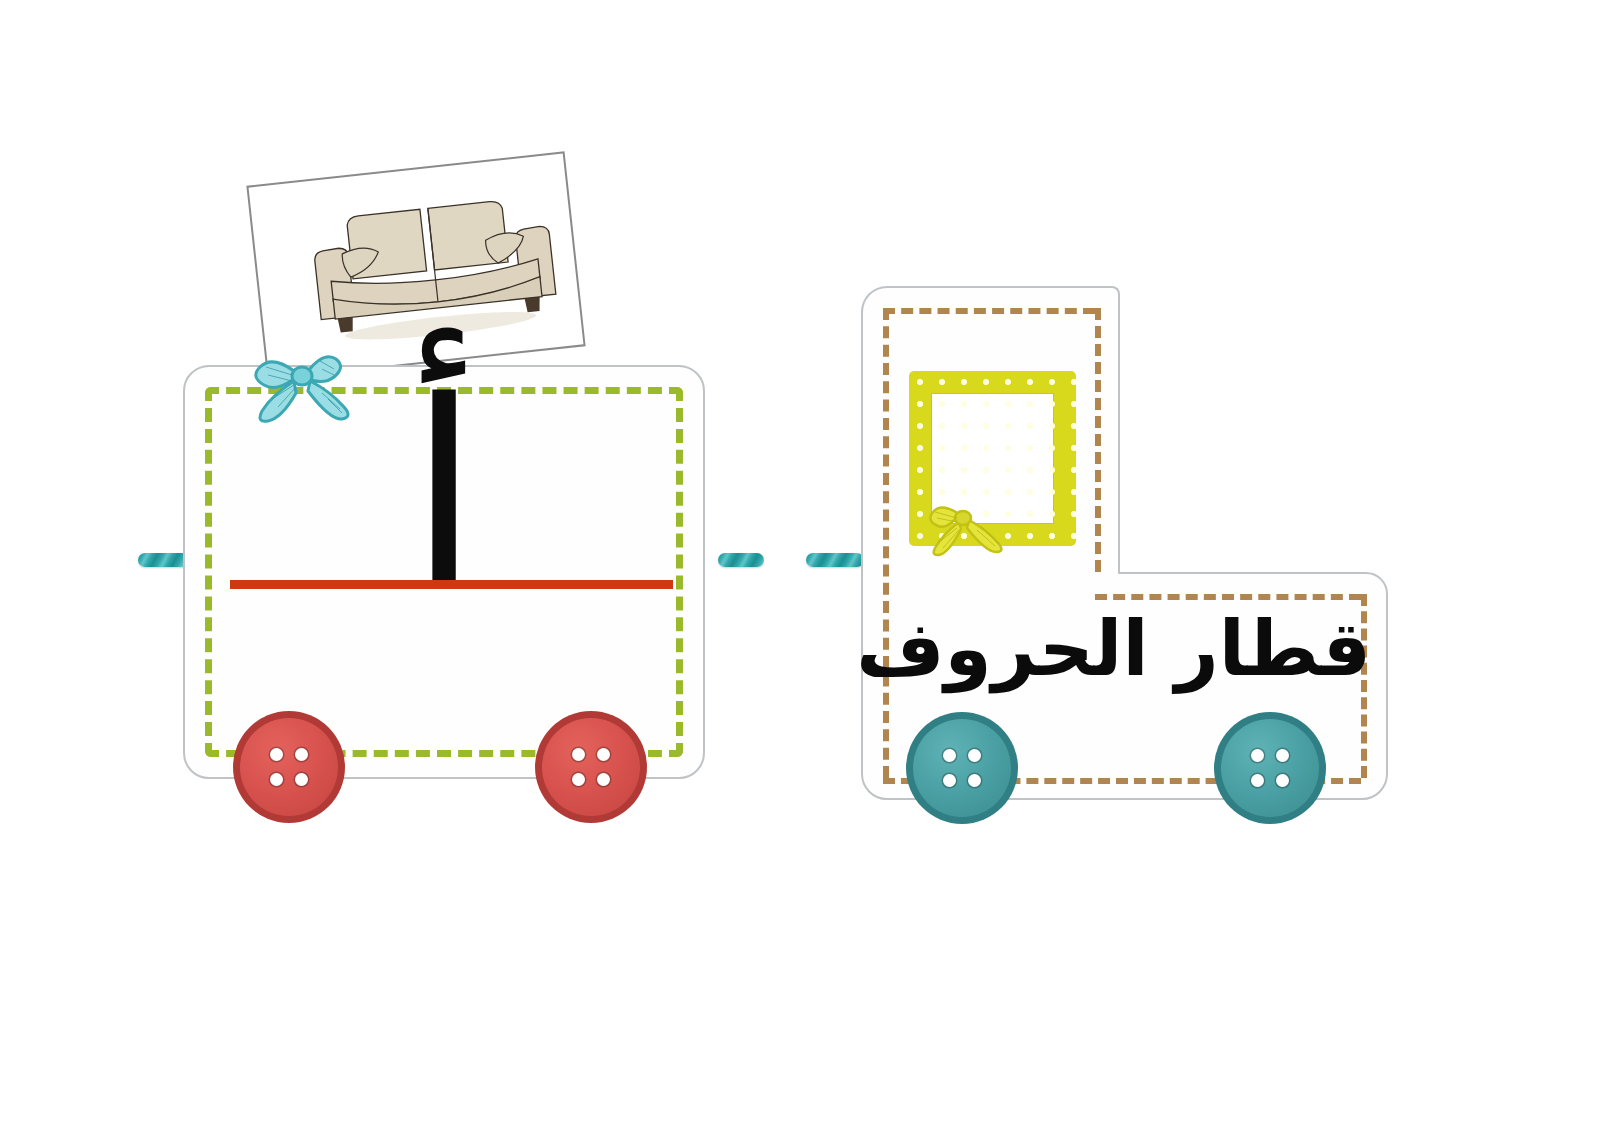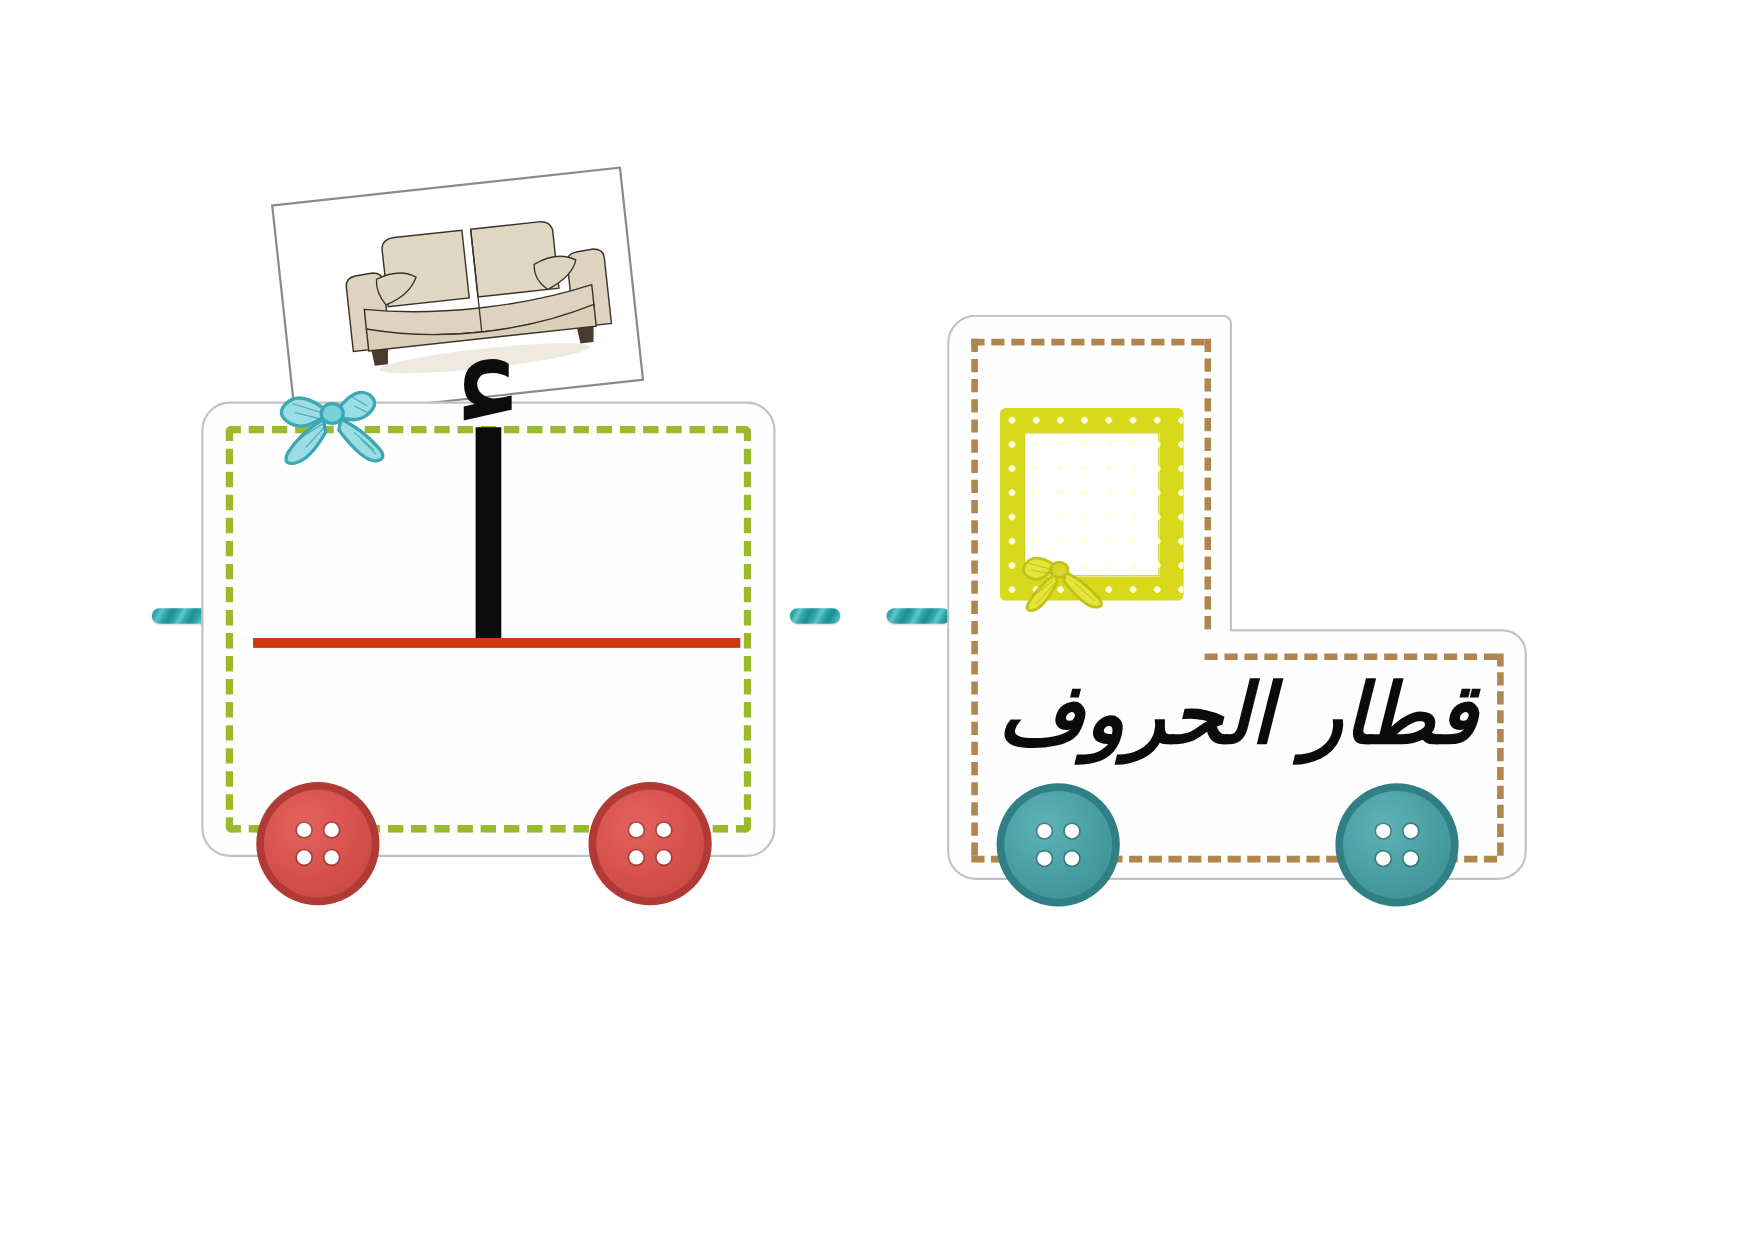--- a/index.html
+++ b/index.html
@@ -67,21 +67,20 @@
     user-select: none;
   }
 
   
   #loco {
     position: absolute;
     left: 861px;
     top: 286px;
     width: 527px;
     height: 514px;
-    font-style: italic;
   }
   
   #loco-cab {
     position: absolute;
     left: 0;
     top: 0;
     width: 259px;
     height: 290px;
     background: #fefefe;
     border: 2px solid #bfc3c6;

